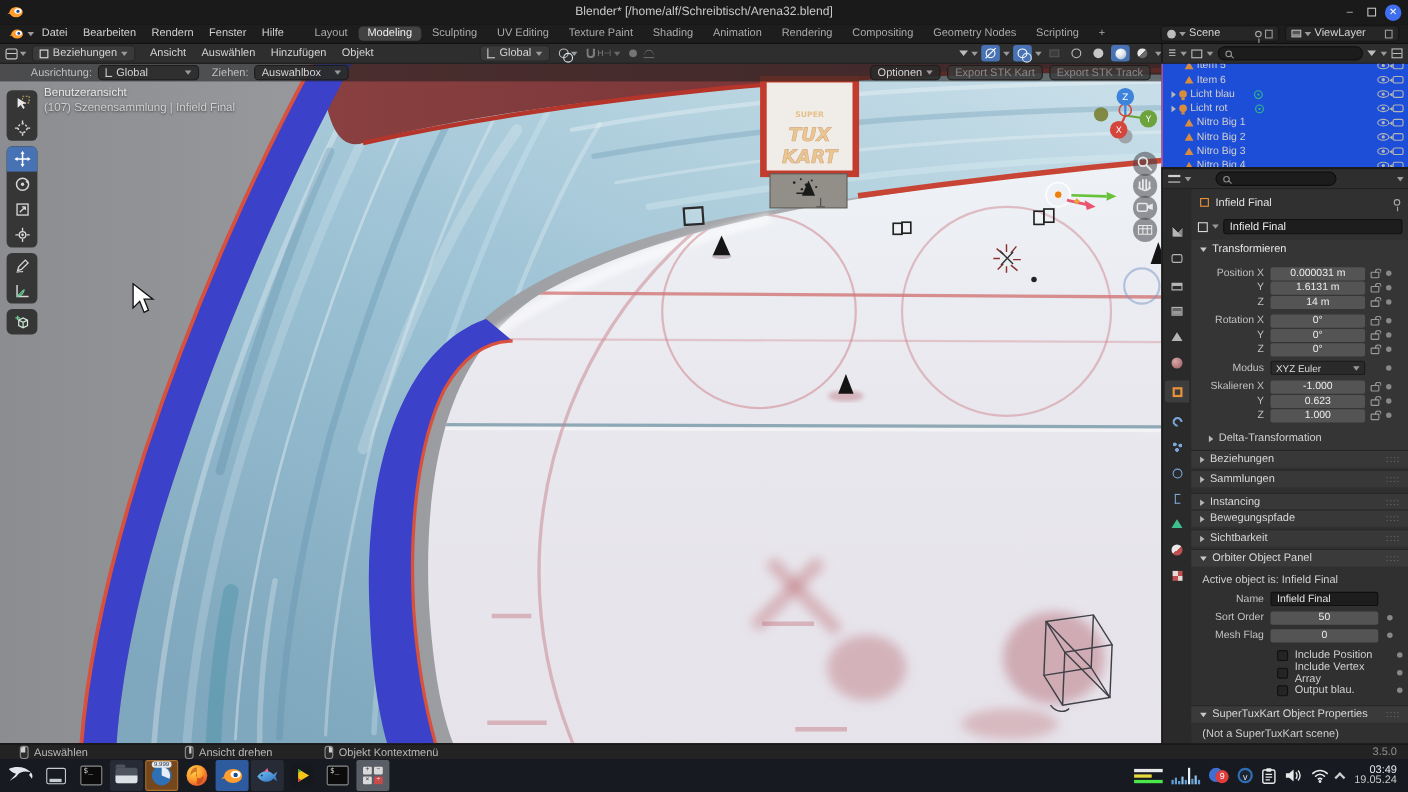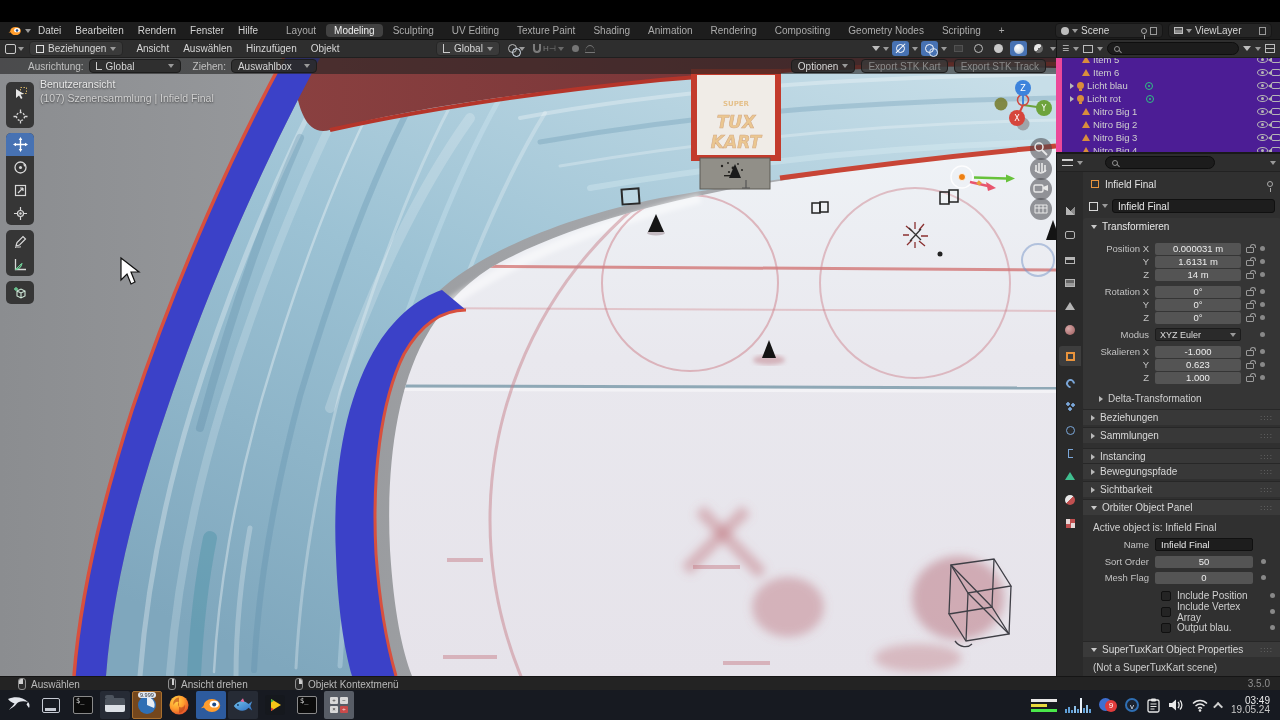--- a/index.html
+++ b/index.html
@@ -43,21 +43,21 @@
   .ts-pill { display:flex; align-items:center; gap:4px; background:#2b2b2bdd; border:1px solid #1d1d1d; border-radius:4px; padding:0 6px; height:14px; }
   .ts-btn-disabled { color:#8a8a8a; background:#3a3a3acc; }
   .vp-text { position:absolute; z-index:4; color:#e8e8e8; font-size:10.5px; text-shadow:0 1px 2px rgba(0,0,0,.6); }
 
   .toolbar { position:absolute; left:6px; top:24px; z-index:6; display:flex; flex-direction:column; gap:5px; }
   .toolgrp { background:#2c2c2ce6; border-radius:5px; overflow:hidden; display:flex; flex-direction:column; }
   .toolbtn { width:28px; height:23px; display:flex; align-items:center; justify-content:center; }
   .toolbtn.active { background:#4772b3; }
 
   
-  .outliner { left:1056px; top:58px; width:224px; height:94px; background:#4c1d95; overflow:hidden; border-left:6px solid #ec4899; }
+  .outliner { left:1056px; top:58px; width:224px; height:94px; background:#1d4ed8; overflow:hidden; border-left:1px solid #ec4899; }
   .ol-row { position:absolute; left:0; width:224px; height:13px; display:flex; align-items:center; gap:3px; padding-left:20px; color:#cfcfcf; font-size:9.5px; }
   .meshic { width:0;height:0;border-left:4px solid transparent;border-right:4px solid transparent;border-bottom:7px solid #d98d3c; }
   .bulbic { width:7px;height:7px;border-radius:50%;background:#d98d3c; position:relative; }
   .bulbic::after { content:''; position:absolute; left:2px; top:7px; width:3px; height:2px; background:#d98d3c; }
   .ldatic { width:8px;height:8px;border:1.3px solid #2fbf85;border-radius:50%;position:relative; }
   .ldatic::after { content:''; position:absolute; left:2px; top:2px; width:2px;height:2px;border-radius:50%;background:#2fbf85; }
   .eye { width:11px;height:7px;border:1px solid #b5b5b5;border-radius:50%;position:relative; flex:none; }
   .eye::after { content:''; position:absolute; left:3px; top:1px; width:3px;height:3px;border-radius:50%;background:#b5b5b5; }
   .cam { width:10px;height:7px;border:1px solid #b5b5b5;border-radius:2px;position:relative; flex:none; }
   .cam::before { content:''; position:absolute; left:-4px; top:0.5px; border-top:2.5px solid transparent;border-bottom:2.5px solid transparent;border-right:3.5px solid #b5b5b5; }
@@ -116,20 +116,36 @@
   .ic-gizmo { width:9px; height:9px; border:1.3px solid #fff; border-radius:50%; position:relative; }
   .ic-gizmo::after { content:''; position:absolute; left:2.6px; top:-3px; width:1.4px; height:13px; background:#fff; transform:rotate(45deg); }
   .funnel { width:0; height:0; border-left:4.5px solid transparent; border-right:4.5px solid transparent; border-top:5px solid #bdbdbd; position:relative; display:inline-block; }
   .magnet { width:8px; height:9px; border:2px solid #bdbdbd; border-top:none; border-radius:0 0 5px 5px; display:inline-block; }
 </style>
 </head>
 <body>
 
 <div id="app">
 
+  <div class="abs titlebar">
+    <svg width="16" height="14" style="margin-left:6px" viewBox="0 0 24 20">
+      <ellipse cx="13" cy="10" rx="9" ry="7" fill="#ff9d2e"></ellipse>
+        <ellipse cx="15.5" cy="8.5" rx="5" ry="3.8" fill="#fff"></ellipse>
+        <circle cx="15.5" cy="9" r="2.2" fill="#1d4a85"></circle>
+        <path d="M1 13 L9 6 L10.5 11 Z" fill="#ff9d2e"></path>
+    </svg>
+    <span class="title">Blender* [/home/alf/Schreibtisch/Arena32.blend]</span>
+    <div style="margin-left:auto;display:flex;gap:4px;align-items:center;padding-right:6px">
+      <div class="winbtn">–</div>
+      <div class="winbtn">
+          <span style="width:8px;height:8px;border:1px solid #c0c0c0;display:inline-block"></span>
+        </div>
+      <div class="closebtn">✕</div>
+    </div>
+  </div>
 
   <div class="abs menubar">
     <svg width="14" height="12" style="margin:0 3px 0 8px" viewBox="0 0 24 20">
         <ellipse cx="13" cy="10" rx="9" ry="7" fill="#ff9d2e"></ellipse>
         <ellipse cx="15.5" cy="8.5" rx="5" ry="3.8" fill="#fff"></ellipse>
         <circle cx="15.5" cy="9" r="2.2" fill="#1d4a85"></circle>
         <path d="M1 13 L9 6 L10.5 11 Z" fill="#ff9d2e"></path>
       </svg>
     <span class="caret"></span>
     <span class="menu-item">Datei</span>

